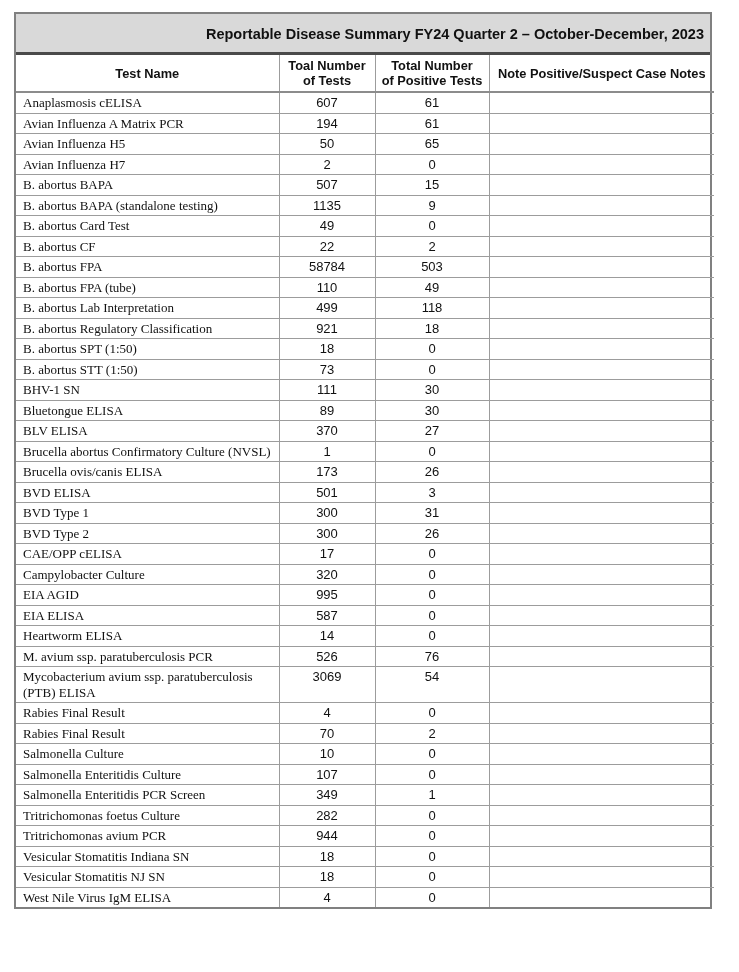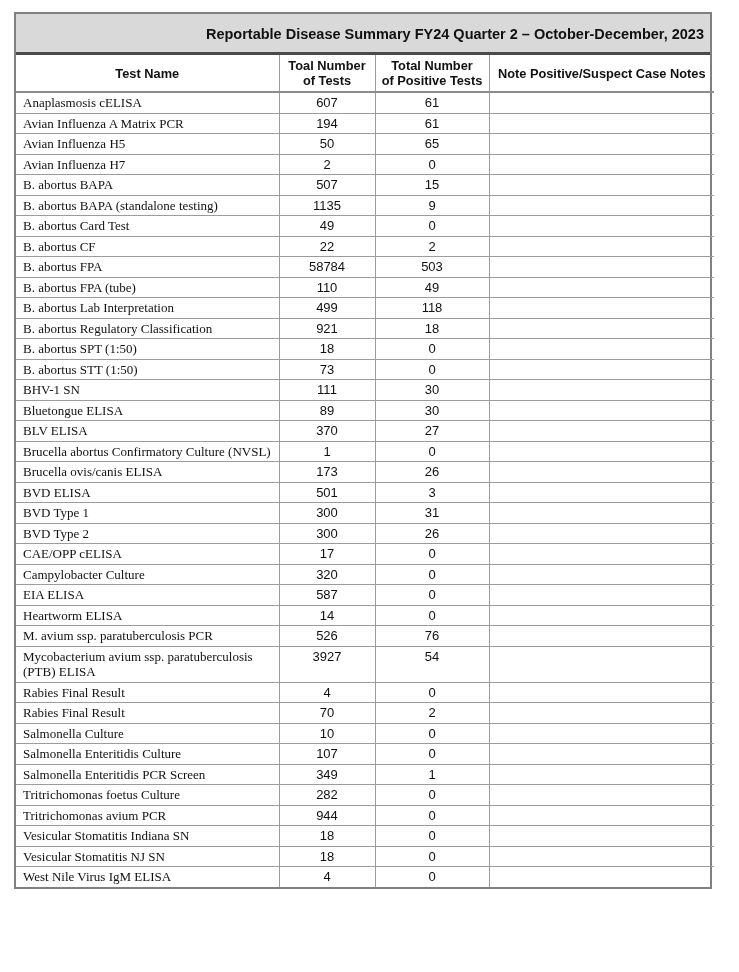--- a/index.html
+++ b/index.html
@@ -260,20 +260,26 @@
     <td class="c-notes"></td>
   </tr>
 
   <tr>
     <td class="c-name">Campylobacter Culture</td>
     <td class="c-num">320</td>
     <td class="c-num">0</td>
     <td class="c-notes"></td>
   </tr>
 
+  <tr>
+    <td class="c-name">EIA AGID</td>
+    <td class="c-num">995</td>
+    <td class="c-num">0</td>
+    <td class="c-notes"></td>
+  </tr>
 
   <tr>
     <td class="c-name">EIA ELISA</td>
     <td class="c-num">587</td>
     <td class="c-num">0</td>
     <td class="c-notes"></td>
   </tr>
 
   <tr>
     <td class="c-name">Heartworm ELISA</td>
@@ -284,21 +290,21 @@
 
   <tr>
     <td class="c-name">M. avium ssp. paratuberculosis PCR</td>
     <td class="c-num">526</td>
     <td class="c-num">76</td>
     <td class="c-notes"></td>
   </tr>
 
   <tr>
     <td class="c-name">Mycobacterium avium ssp. paratuberculosis (PTB) ELISA</td>
-    <td class="c-num">3927</td>
+    <td class="c-num">3069</td>
     <td class="c-num">54</td>
     <td class="c-notes"></td>
   </tr>
 
   <tr>
     <td class="c-name">Rabies Final Result</td>
     <td class="c-num">4</td>
     <td class="c-num">0</td>
     <td class="c-notes"></td>
   </tr>

